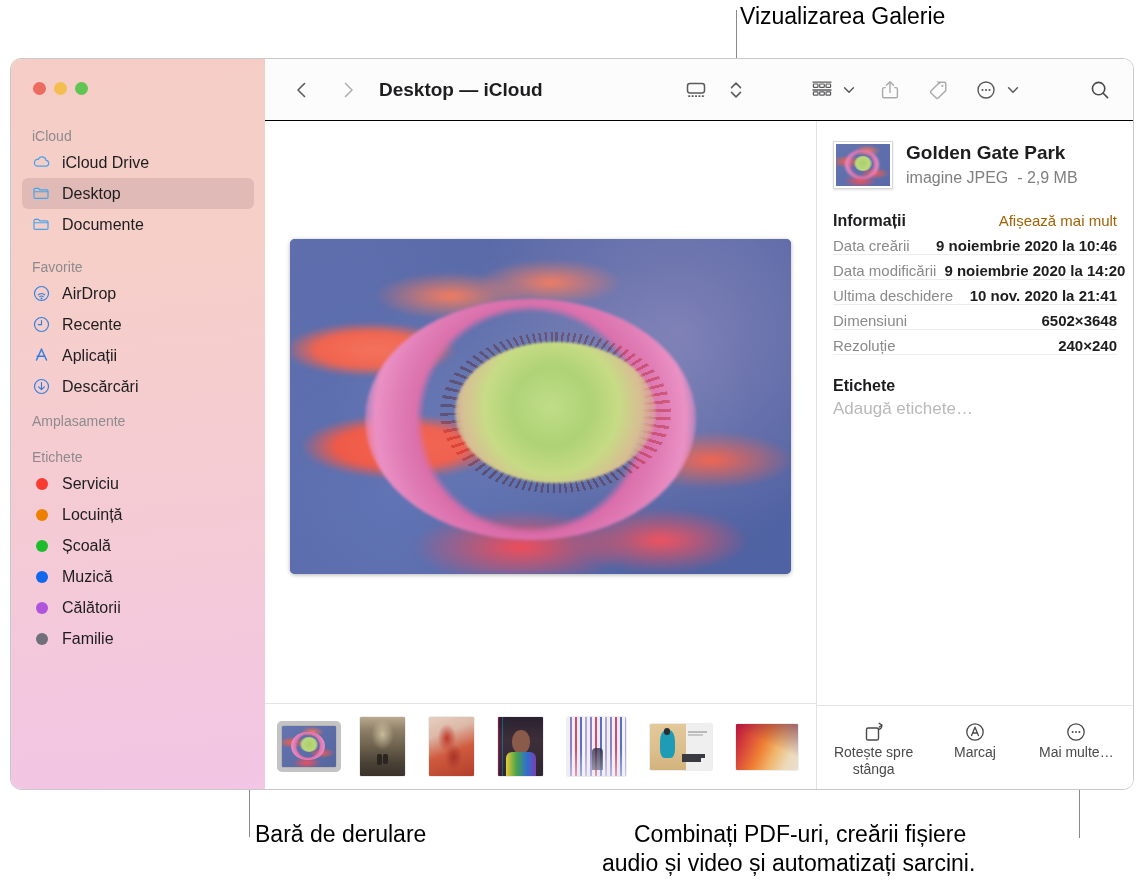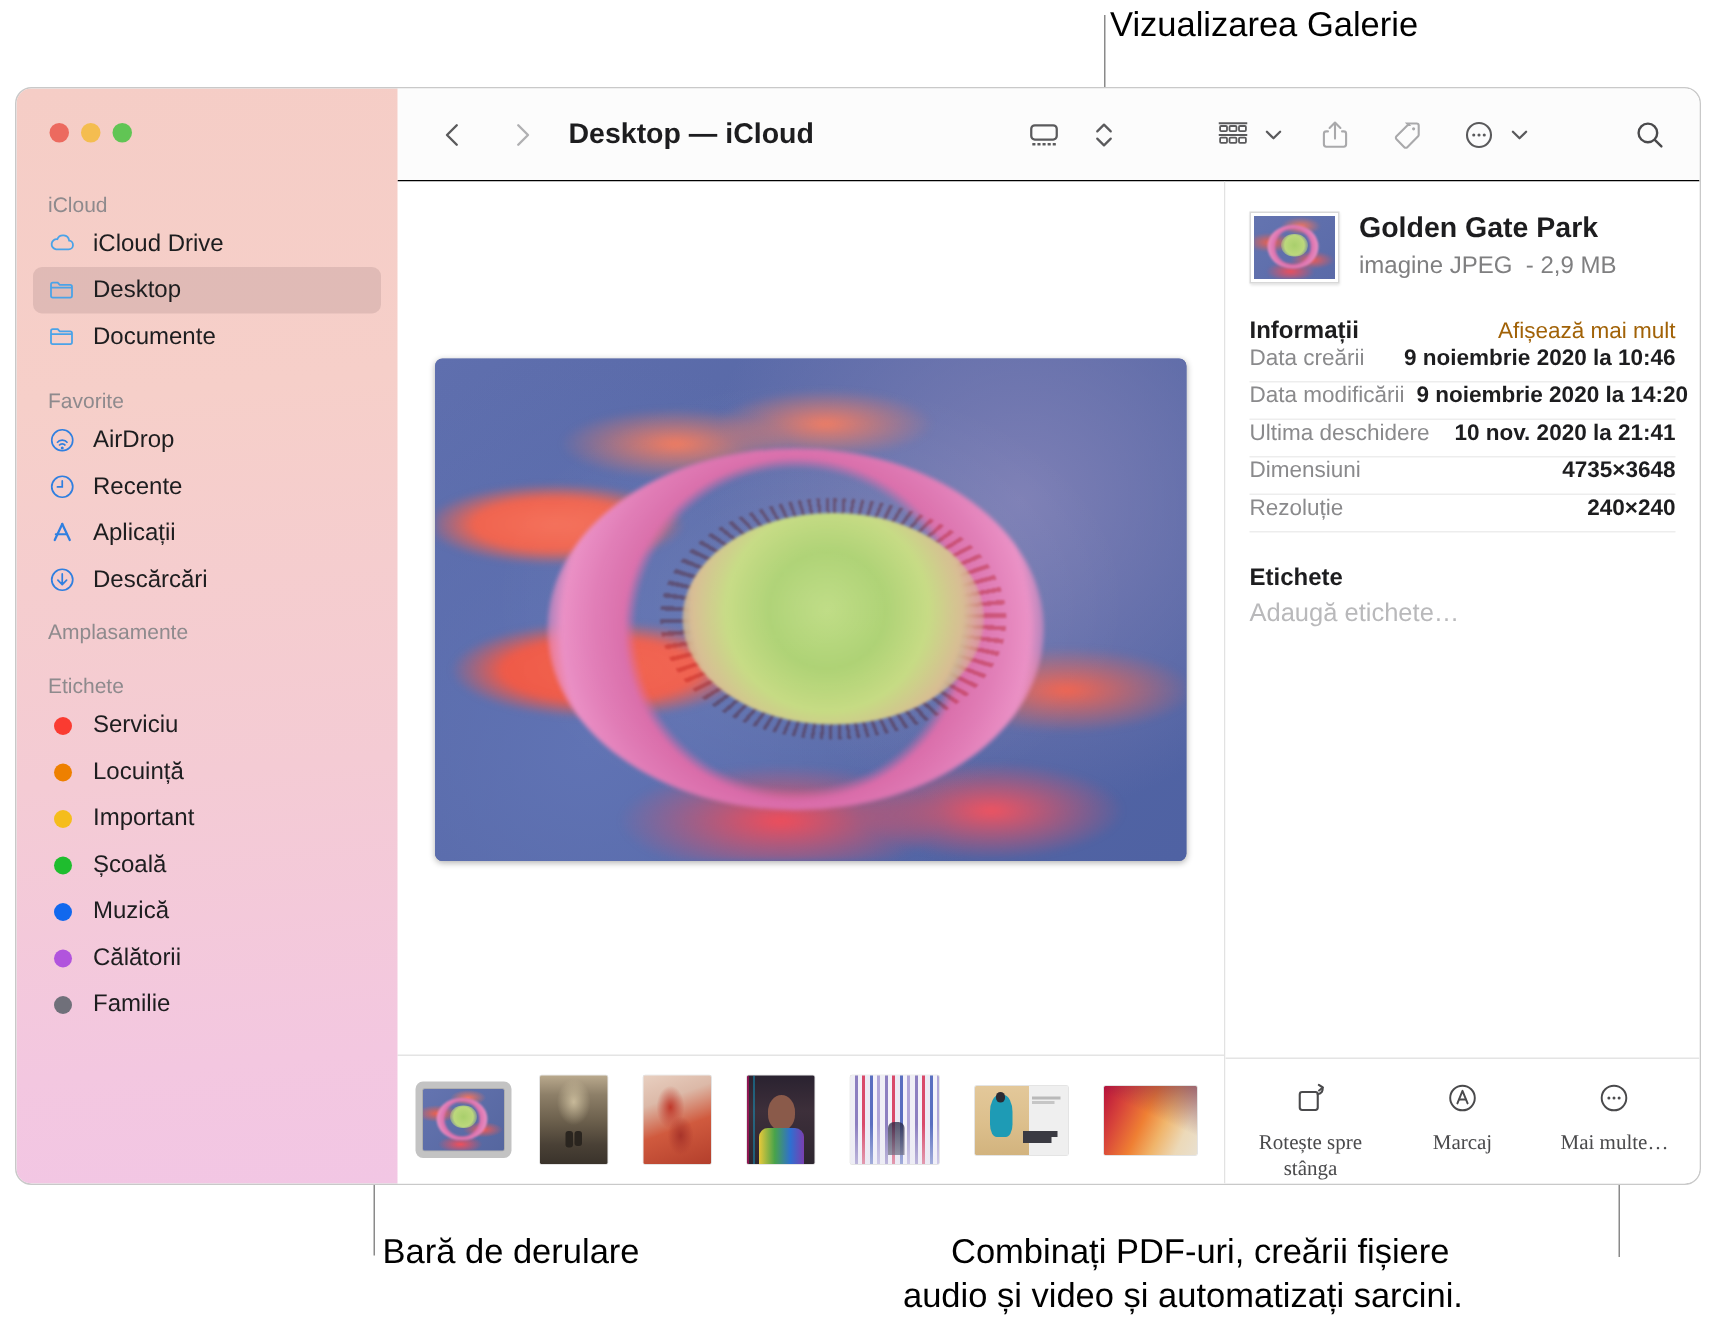--- a/index.html
+++ b/index.html
@@ -226,39 +226,39 @@
   #file-meta { font-size: 16px; color: #7f7f80; line-height: 22px; margin-top: 2px; white-space: pre; }
 
   #info-head {
     display: flex; align-items: baseline; justify-content: space-between;
     margin-top: 23px;
   }
   #info-title { font-size: 16px; font-weight: 700; color: #1d1d1f; }
   #info-more { font-size: 15px; color: #a16207; }
 
   .info-row {
-    display: flex; align-items: flex-start; justify-content: space-between;
+    display: flex; align-items: flex-end; justify-content: space-between;
     height: 25px; border-bottom: 1px solid #ededed; gap: 8px;
   }
   .info-row:last-of-type { border-bottom: none; }
   .info-key { font-size: 15px; color: #8a8a8c; white-space: nowrap; }
   .info-val { font-size: 15px; color: #1d1d1f; font-weight: 700; white-space: nowrap; }
 
   #tags-title { font-size: 16px; font-weight: 700; color: #1d1d1f; margin-top: 22px; }
   #tags-placeholder { font-size: 17px; color: #b9b9bb; margin-top: 4px; }
 
   #action-bar {
     flex: 0 0 84px; height: 84px;
     border-top: 1px solid #e4e4e4;
     display: flex; align-items: flex-start; justify-content: space-around;
     padding: 14px 6px 0 6px;
   }
   .action {
     display: flex; flex-direction: column; align-items: center;
-    width: 98px; gap: 10px; font-family: Liberation Serif, serif;
+    width: 98px; gap: 0;
   }
   .action .glyph { height: 24px; display:flex; align-items:center; justify-content:center; }
   .action .lbl { font-size: 14px; color: #4a4a4c; text-align: center; line-height: 17px; }
 </style>
 </head>
 <body>
 
 <div id="root">
 
   <div class="callout-text" style="left:740px; top:2px;">Vizualizarea Galerie</div>
@@ -366,26 +366,20 @@
         <span class="sb-icon">
             <span class="dot" style="background:#fa3b31"></span>
           </span>
         <span class="sb-label">Serviciu</span>
       </div>
       <div class="sb-item">
         <span class="sb-icon">
             <span class="dot" style="background:#ee8000"></span>
           </span>
         <span class="sb-label">Locuință</span>
-      </div>
-      <div class="sb-item">
-        <span class="sb-icon">
-            <span class="dot" style="background:#f5bd1c"></span>
-          </span>
-        <span class="sb-label">Important</span>
       </div>
       <div class="sb-item">
         <span class="sb-icon">
             <span class="dot" style="background:#1fbd2e"></span>
           </span>
         <span class="sb-label">Școală</span>
       </div>
       <div class="sb-item">
         <span class="sb-icon">
             <span class="dot" style="background:#1168ee"></span>
@@ -628,21 +622,21 @@
             <div class="info-row">
               <span class="info-key">Data modificării</span>
               <span class="info-val">9 noiembrie 2020 la 14:20</span>
             </div>
             <div class="info-row">
               <span class="info-key">Ultima deschidere</span>
               <span class="info-val">10 nov. 2020 la 21:41</span>
             </div>
             <div class="info-row">
               <span class="info-key">Dimensiuni</span>
-              <span class="info-val">4735×3648</span>
+              <span class="info-val">6502×3648</span>
             </div>
             <div class="info-row">
               <span class="info-key">Rezoluție</span>
               <span class="info-val">240×240</span>
             </div>
 
             <div id="tags-title">Etichete</div>
             <div id="tags-placeholder">Adaugă etichete…</div>
           </div>
 

